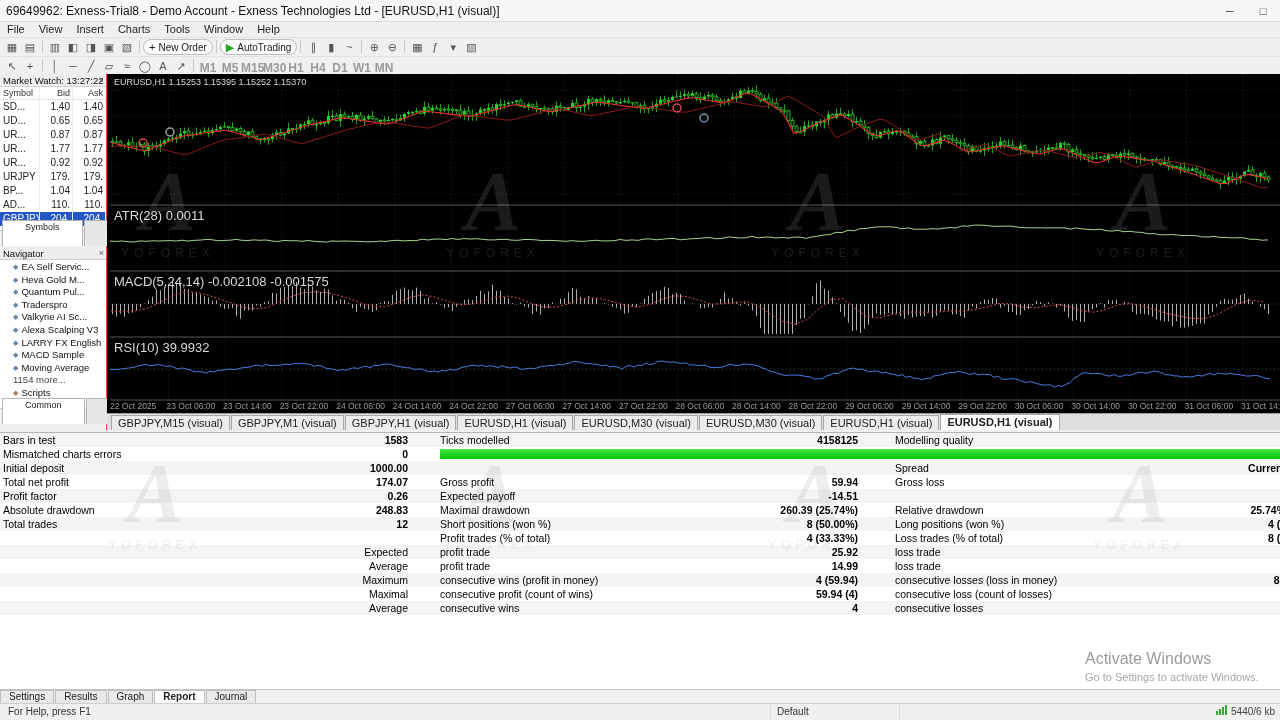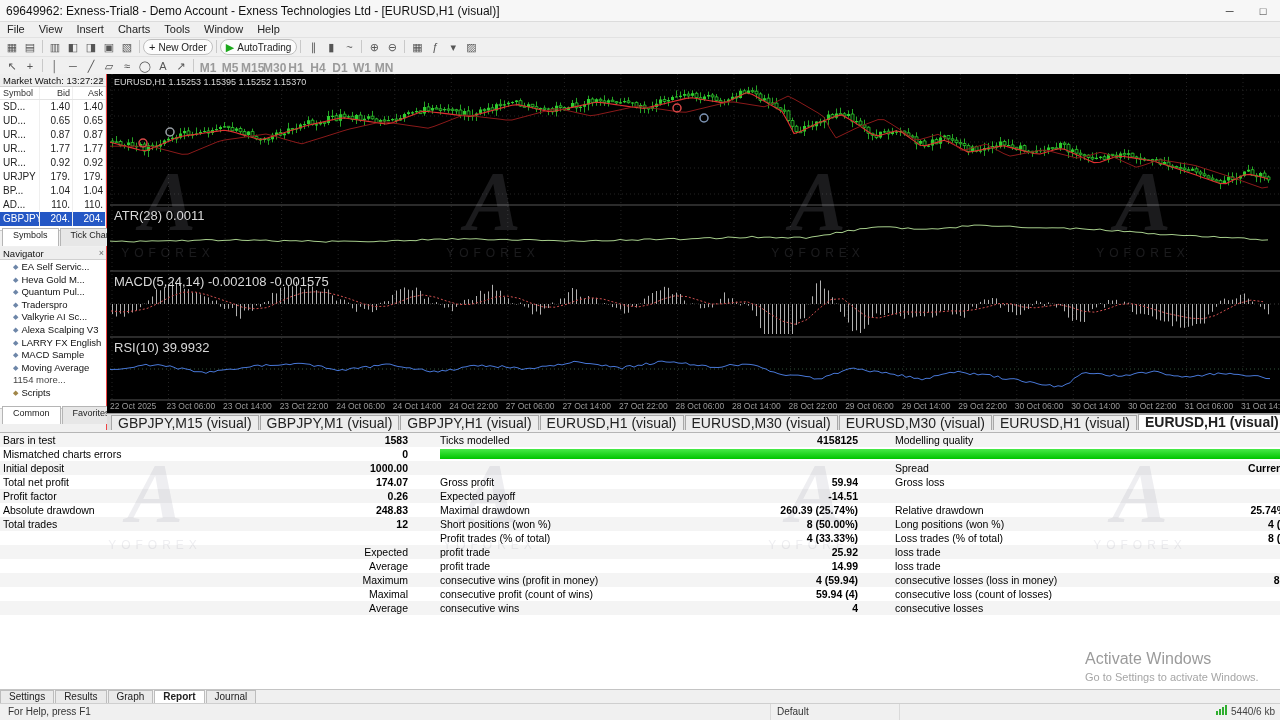--- a/index.html
+++ b/index.html
@@ -40,35 +40,35 @@
   #mw-tabs{position:absolute;left:0;top:156px}
   #nav-header{top:173px}
   #nav-list{position:absolute;left:0;top:186px;width:106px;height:148px;background:#fff;overflow:hidden;padding-top:1px}
   .nav-item{height:12.6px;line-height:12.5px;padding-left:13px;font-size:9.5px;color:#111;white-space:nowrap;overflow:hidden}
   .nav-icon{color:#6d86a8;font-size:7px;margin-right:3px;vertical-align:1px}
   .nav-icon.folder{color:#a08648}
   .nav-more .nav-label{color:#444}
   #nav-tabs{position:absolute;left:0;top:334px}
   .panel-tabs{height:16px;width:106px;background:#f0f0f0;border-top:1px solid #c8c8c8;font-size:9px;
     display:flex;align-items:flex-end;padding-left:2px}
-  .ptab{padding:0 10px;height:18px;line-height:13px;border:1px solid #b5b5b5;border-bottom:none;background:#e7e7e7;
+  .ptab{padding:0 22px;height:26px;line-height:13px;border:1px solid #b5b5b5;border-bottom:none;background:#e7e7e7;
     margin-right:1px;white-space:nowrap;color:#222}
   .ptab.active{background:#fff}
 
   
   #chartarea{position:absolute;left:107px;top:74px;width:1221px;height:356px;background:#000}
   #chart-svg{position:absolute;left:3px;top:0}
   .chart-info{position:absolute;left:7px;top:3px;color:#d9d9d9;font-size:9px;white-space:nowrap}
   .ind-label{position:absolute;left:7px;color:#d9d9d9;font-size:13px;white-space:nowrap}
   #atr-label{top:134px}#macd-label{top:200px}#rsi-label{top:266px}
   .timeline{position:absolute;left:3px;top:327px;width:1170px;height:12px;color:#9a9a9a;font-size:8.5px}
   .tlabel{position:absolute;top:0;white-space:nowrap}
   #chart-tabs{position:absolute;left:0;top:339px;width:1173px;height:17px;background:#dfdfdf;
     border-top:1px solid #9d9d9d;display:flex;align-items:flex-end;padding-left:4px}
-  .ctab{font-size:14px;line-height:14px;height:15px;padding:0 6px;background:#ececec;border:1px solid #a8a8a8;
+  .ctab{font-size:11px;line-height:14px;height:15px;padding:0 6px;background:#ececec;border:1px solid #a8a8a8;
     border-bottom:none;margin-right:1px;white-space:nowrap;color:#222}
   .ctab.active{background:#fff;font-weight:bold;height:16px}
 
   
   #report{position:absolute;left:0;top:432px;width:1280px;height:257px;background:#fff;font-size:10.5px;
     border-top:1px solid #b5b5b5;overflow:hidden}
   .rp-row{position:absolute;left:0;width:1286px;height:14px;line-height:14px;color:#000}
   .rp-row.alt{background:#f4f4f4}
   .rc{position:absolute;top:0;height:14px;overflow:hidden;white-space:nowrap}
   .rc.l1{left:3px;width:290px}

